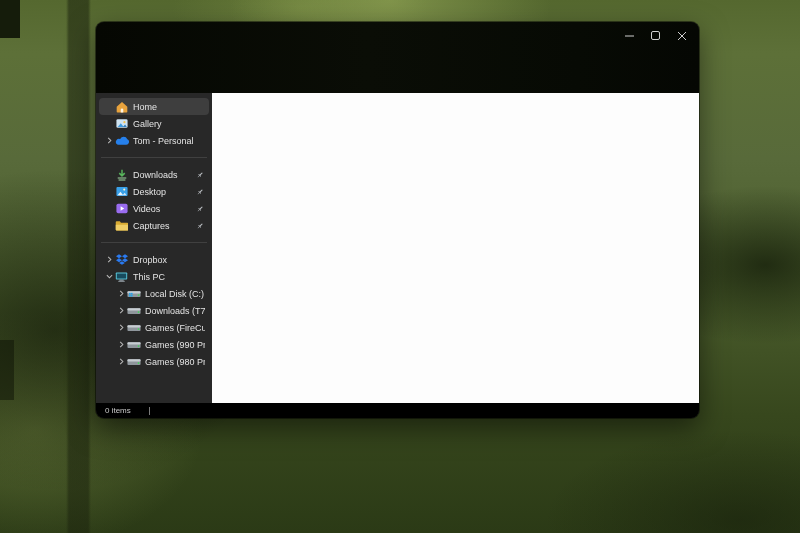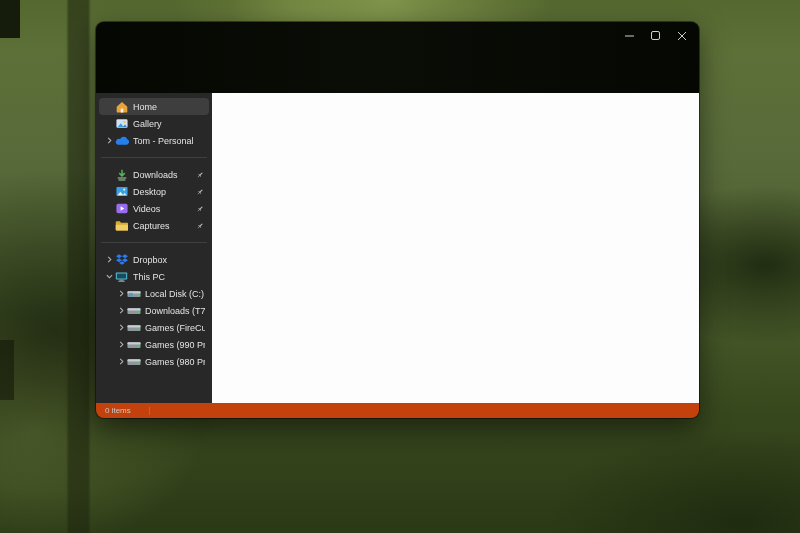--- a/index.html
+++ b/index.html
@@ -26,21 +26,21 @@
           box-shadow:0 10px 28px rgba(0,0,0,.5),0 0 0 1px rgba(0,0,0,.45);}
 
   .titlebar{height:71px;flex:0 0 auto;position:relative;
             background:linear-gradient(90deg,#050702 0%,#0a0d06 45%,#070a04 80%,#050703 100%);}
   .caption{position:absolute;top:2px;right:4px;display:flex;}
   .cap-btn{width:26px;height:24px;display:flex;align-items:center;justify-content:center;cursor:default;}
 
   .win-body{flex:1;display:flex;min-height:0;}
   .sidebar{width:116px;flex:0 0 auto;background:#282828;padding-top:5px;box-sizing:border-box;overflow:hidden;}
   .content{flex:1;background:#fdfdfd;}
-  .statusbar{height:15px;flex:0 0 auto;background:#c2410c;display:flex;align-items:center;
+  .statusbar{height:15px;flex:0 0 auto;background:#000000;display:flex;align-items:center;
              padding-left:9px;gap:18px;}
   .status-text{font-size:8px;color:#c9c9c9;}
   .status-divider{width:1px;height:8px;background:#7a7a7a;}
 
   
   .nav-item{height:17px;display:flex;align-items:center;padding:0 4px 0 5px;margin:0 3px;
             border-radius:4px;position:relative;}
   .nav-item.selected{background:#3e3e3e;}
   .chev{width:10px;height:10px;display:flex;align-items:center;justify-content:center;flex:0 0 auto;}
   .icon{width:15px;height:13px;display:flex;align-items:center;justify-content:center;

